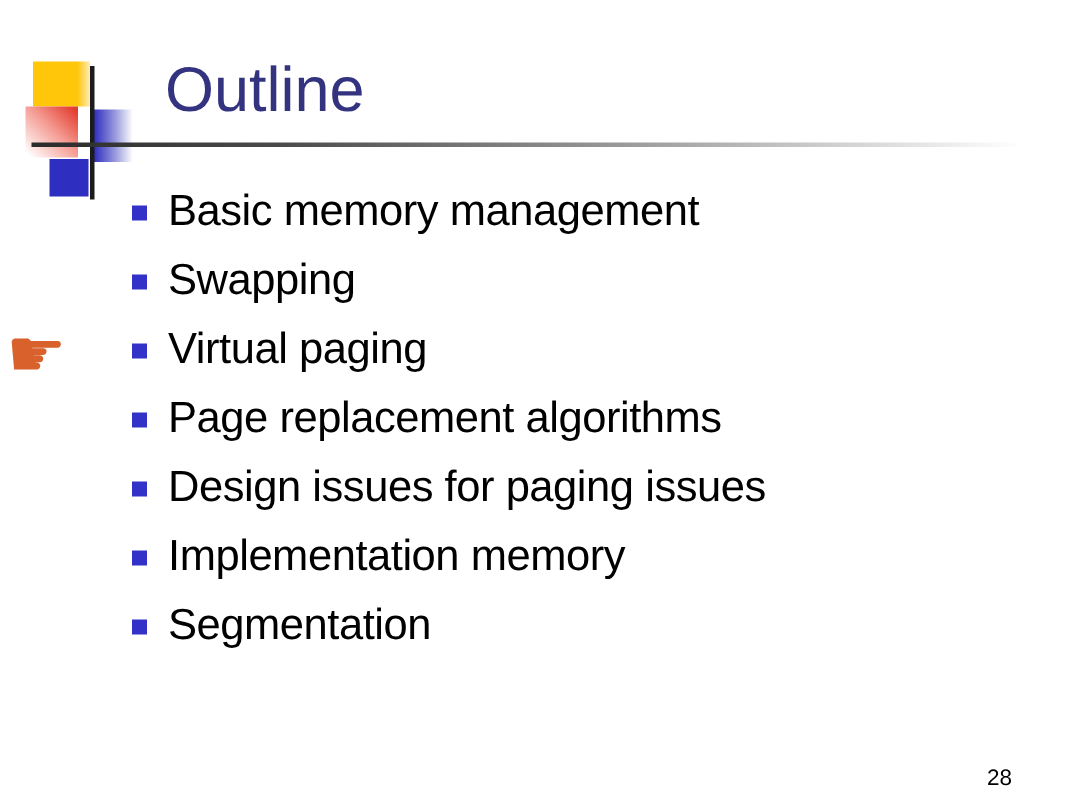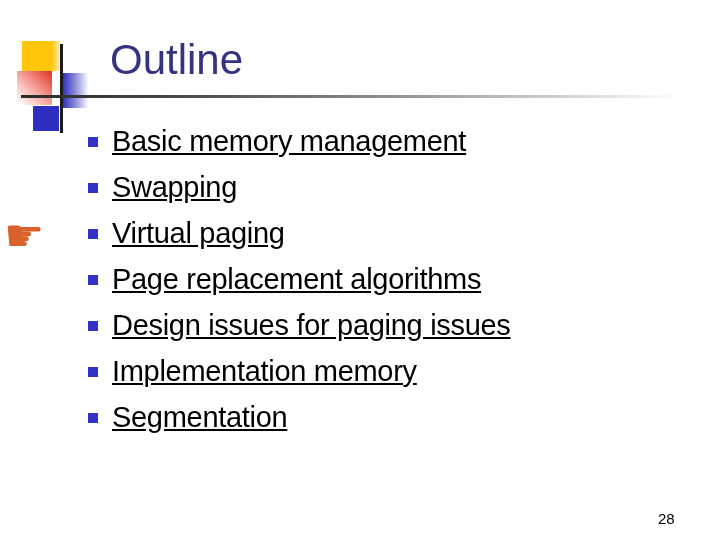--- a/index.html
+++ b/index.html
@@ -55,21 +55,20 @@
 
   
   .bullet-list {
     position: absolute; left: 88px; top: 118px;
     list-style: none; margin: 0; padding: 0;
   }
   .bullet-list li {
     height: 46px;
     display: flex;
     align-items: center;
-    text-decoration: underline;
   }
   .bullet-sq {
     flex: 0 0 auto;
     width: 10px; height: 10px;
     background: #3232c8;
     margin-right: 14px;
     margin-top: 2px;
   }
   .bullet-text {
     font-size: 29px;

